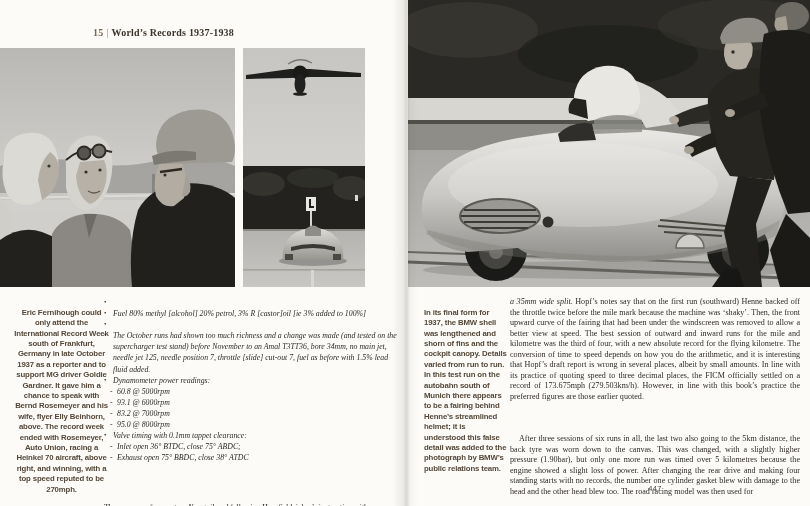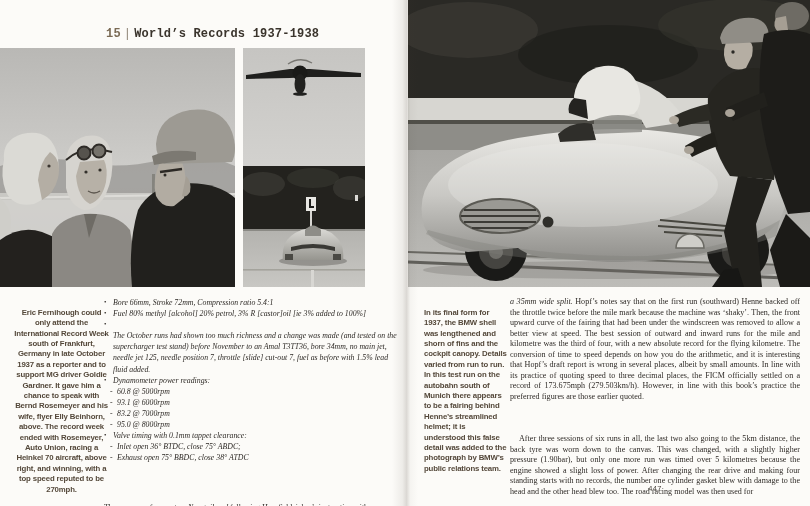--- a/index.html
+++ b/index.html
@@ -16,22 +16,22 @@
   .spread{
     position:relative;width:810px;height:506px;margin:0 auto;
     background:var(--page-bg);overflow:hidden;
   }
   
   .gutter{
     position:absolute;left:392px;top:0;width:26px;height:506px;z-index:6;pointer-events:none;
     background:linear-gradient(90deg,rgba(70,60,50,0) 0%,rgba(70,60,50,0.08) 40%,rgba(70,60,50,0.18) 56%,rgba(70,60,50,0.04) 70%,rgba(70,60,50,0) 100%);
   }
   .chapter-header{
-    position:absolute;left:106px;top:27px;
-    font-family:Liberation Mono, monospace;font-size:12px;font-weight:bold;
+    position:absolute;left:93px;top:27px;
+    font-family:Liberation Serif, serif;font-size:10px;font-weight:bold;
     letter-spacing:.2px;color:var(--header-title);white-space:nowrap;
   }
   .chapter-header .num{color:var(--header-number);}
   .chapter-header .sep{color:#8d8274;font-weight:normal;padding:0 3px;}
   figure{margin:0;padding:0;position:absolute;}
   figure svg{display:block;}
   .photo-people{left:0;top:48px;width:235px;height:239px;}
   .photo-plane{left:243px;top:48px;width:122px;height:239px;}
   .photo-bmw{left:408px;top:0;width:402px;height:287px;}
 
@@ -179,21 +179,20 @@
         <rect x="68" y="222" width="3" height="17" fill="#d8d7d3"></rect>
       </g>
     </svg>
   </figure>
 
   <p class="caption caption-left">Eric Fernihough could only attend the International Record Week south of Frankfurt, Germany in late October 1937 as a reporter and to support MG driver Goldie Gardner. It gave him a chance to speak with Bernd Rosemeyer and his wife, flyer Elly Beinhorn, above. The record week ended with Rosemeyer, Auto Union, racing a Heinkel 70 aircraft, above right, and winning, with a top speed reputed to be 270mph.</p>
 
   <div class="spec-list">
       <div class="spec-item bullet">
         <span class="marker">•</span>
-        <span class="spec-text">Bore 66mm, Stroke 72mm, Compression ratio 5.4:1</span>
       </div>
       <div class="spec-item bullet">
         <span class="marker">•</span>
         <span class="spec-text">Fuel 80% methyl [alcohol] 20% petrol, 3% R [castor]oil [ie 3% added to 100%]</span>
       </div>
       <div class="spec-item bullet">
         <span class="marker">•</span>
       </div>
       <div class="spec-item bullet">
         <span class="marker">•</span>

